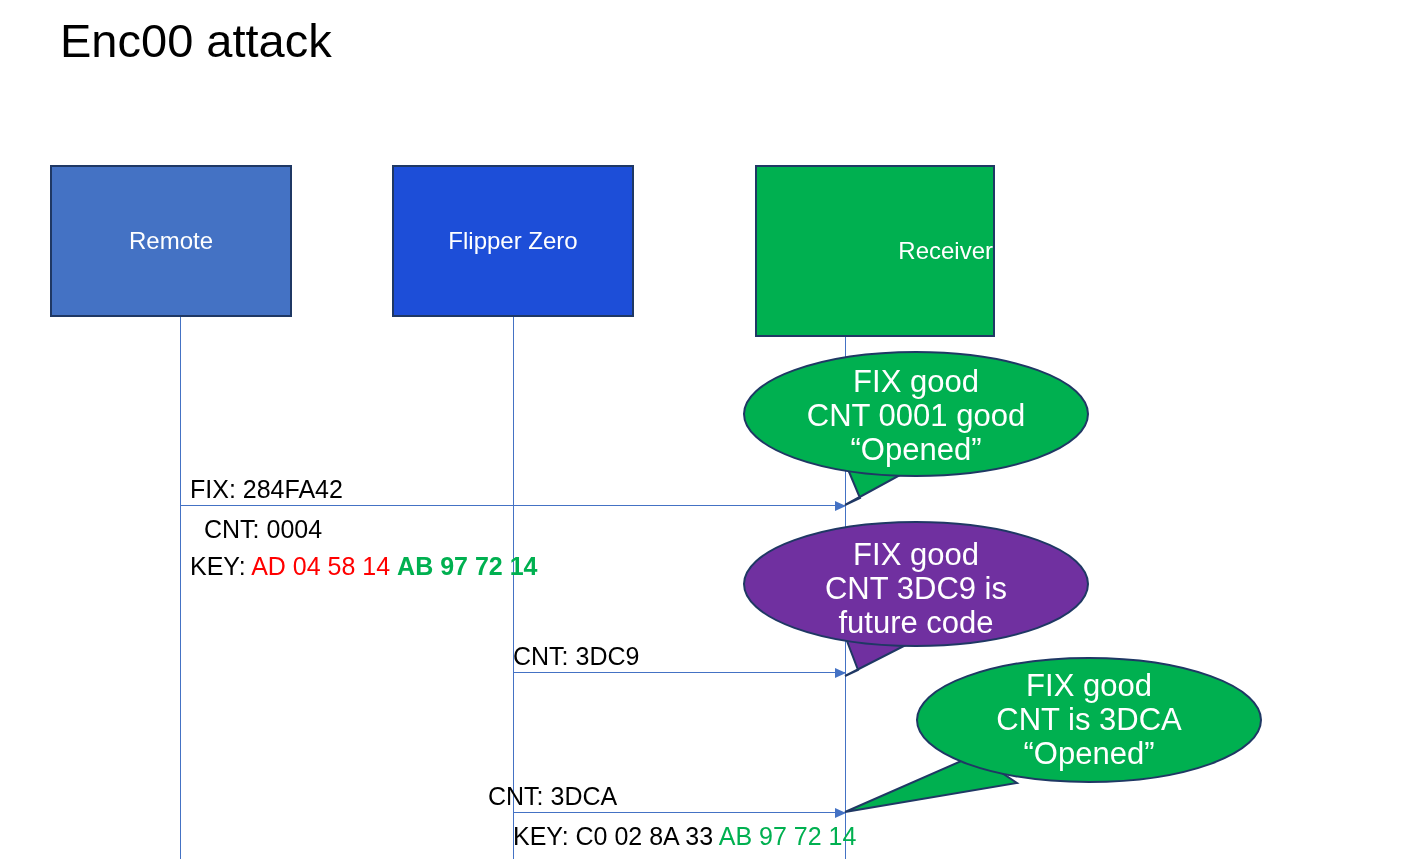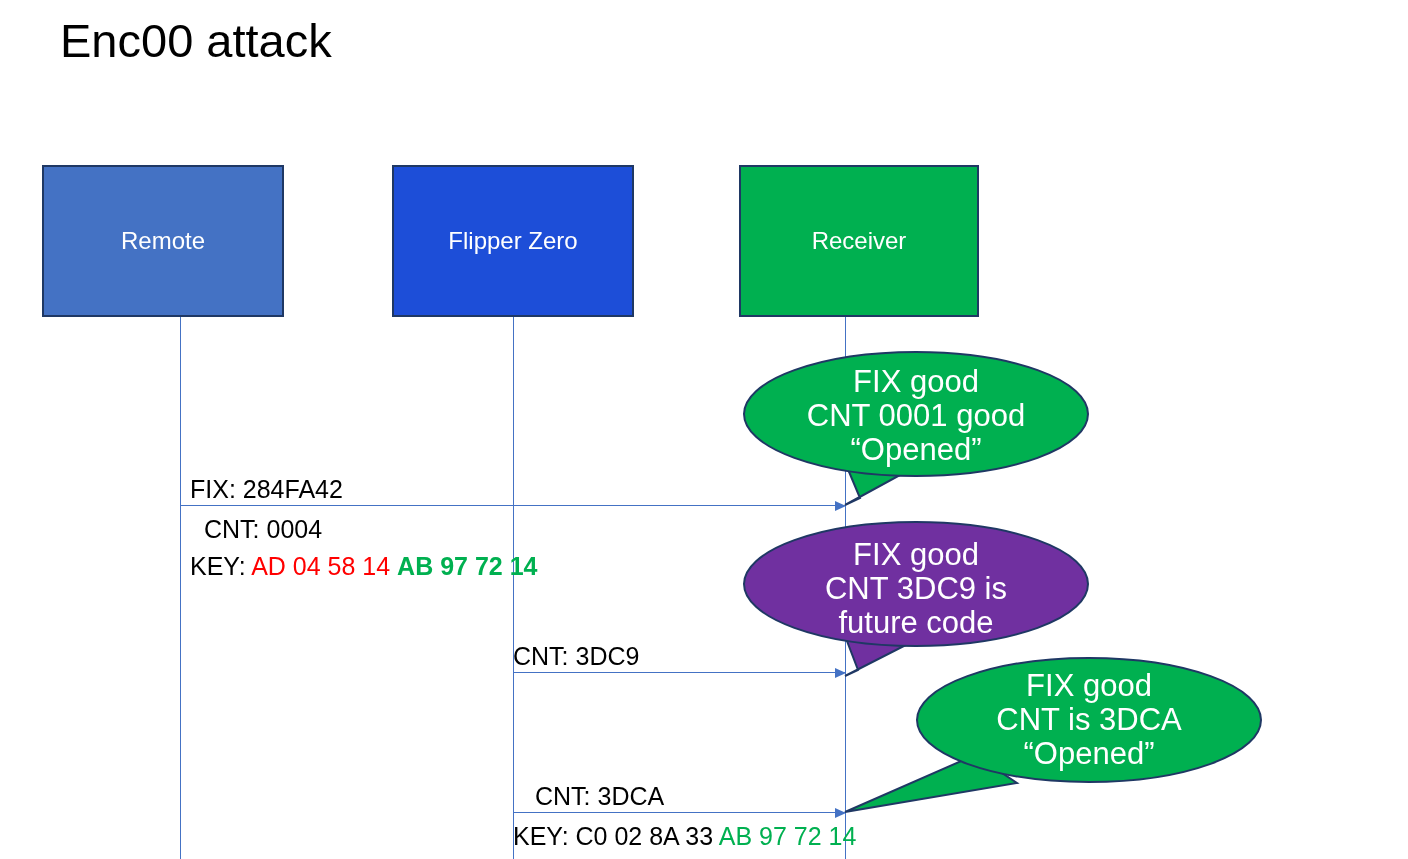--- a/index.html
+++ b/index.html
@@ -46,23 +46,23 @@
     justify-content: center;
   }
   .actor-label {
     color: #ffffff;
     font-size: 24px;
     line-height: 28px;
     font-weight: 400;
     white-space: nowrap;
   }
 
-  #actor-remote   { left: 42px;  top: 165px; width: 242px; height: 152px; background: #4472C4; }
+  #actor-remote   { left: 50px;  top: 165px; width: 242px; height: 152px; background: #4472C4; }
   #actor-flipper  { left: 392px; top: 165px; width: 242px; height: 152px; background: #1d4ed8; }
-  #actor-receiver { left: 739px; top: 165px; width: 240px; height: 152px; background: #00B050; }
+  #actor-receiver { left: 755px; top: 165px; width: 240px; height: 172px; background: #00B050; justify-content: flex-end; }
 
   
   .lifeline {
     position: absolute;
     width: 1px;
     background: #4472C4;
   }
   #lifeline-remote   { left: 180px; top: 317px; height: 542px; }
   #lifeline-flipper  { left: 513px; top: 317px; height: 542px; }
   #lifeline-receiver { left: 845px; top: 317px; height: 542px; }
@@ -99,21 +99,21 @@
   .k-green { color: #00B050; }
   .k-green-bold { color: #00B050; font-weight: bold; }
 
   #msg1-line1 { left: 190px; top: 471px; }
   #msg1-line2 { left: 204px; top: 511px; }
   #msg1-line3 { left: 190px; top: 548px; }
 
   #msg2-line1 { left: 513px; top: 638px; }
   #msg2-line2 { left: 513px; top: 678px; }
 
-  #msg3-line1 { left: 535px; top: 778px; }
+  #msg3-line1 { left: 488px; top: 778px; }
   #msg3-line2 { left: 513px; top: 818px; }
 
   
   .bubble {
     position: absolute;
   }
   .bubble svg { display: block; overflow: visible; }
   .bubble-text {
     position: absolute;
     left: 0;

